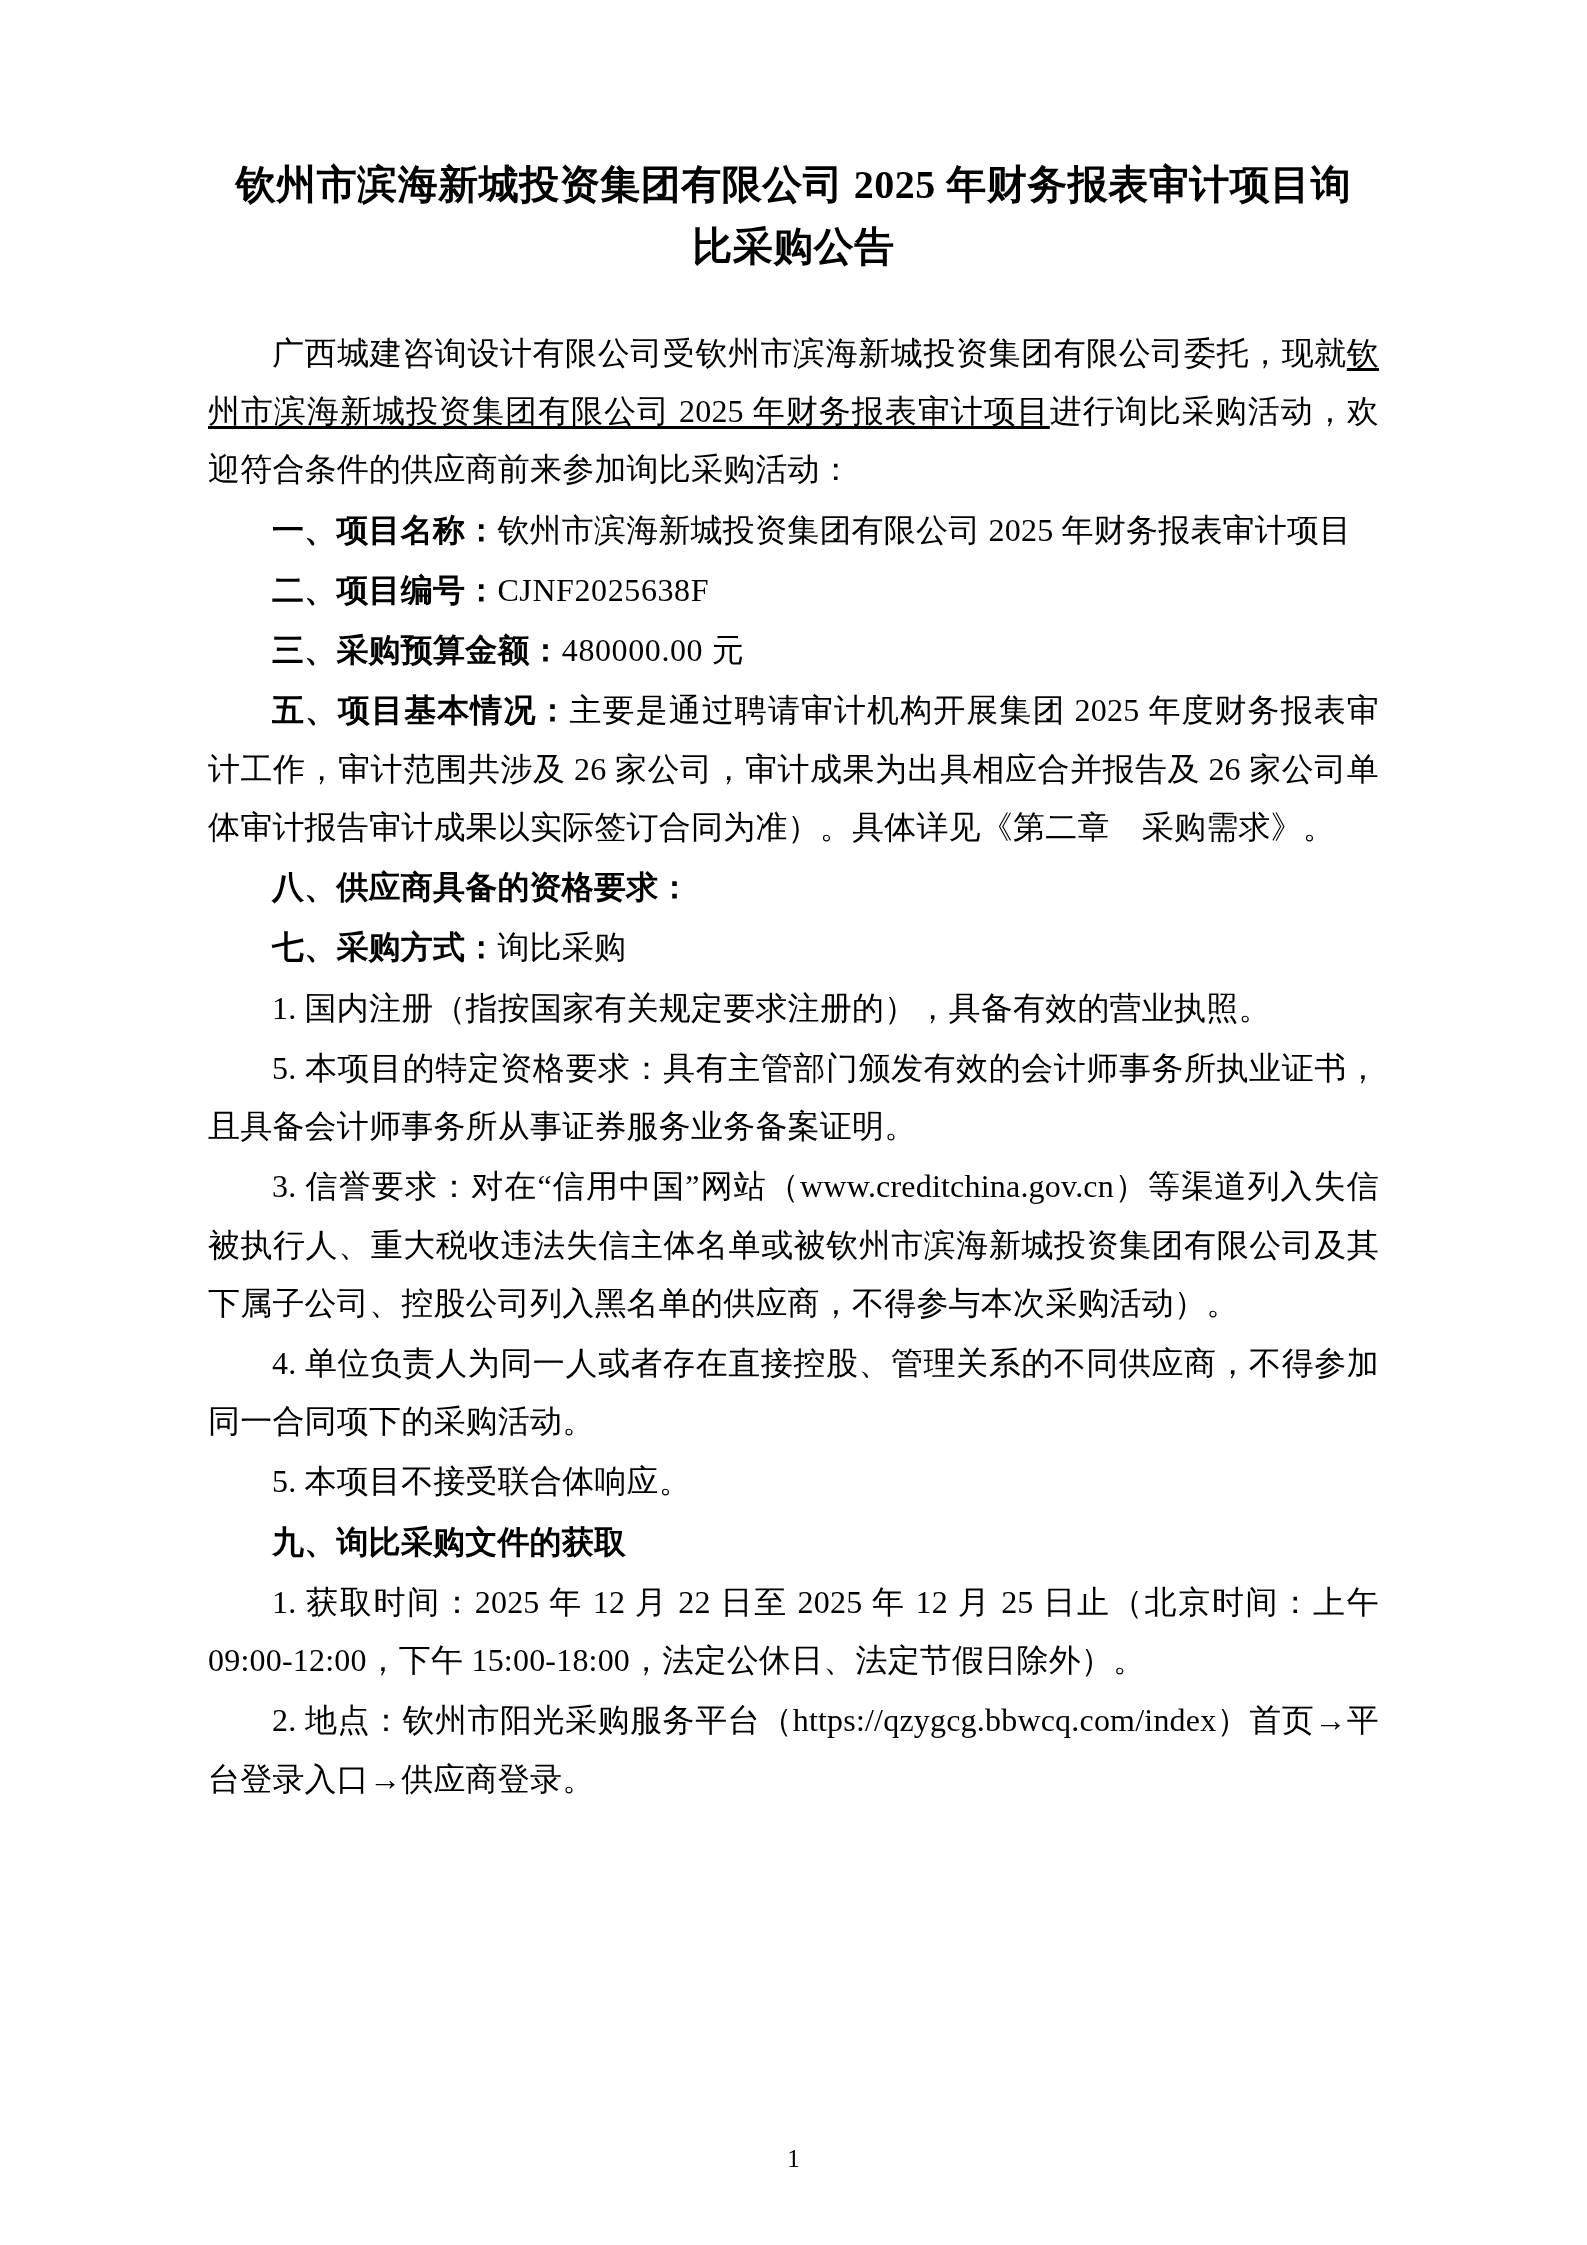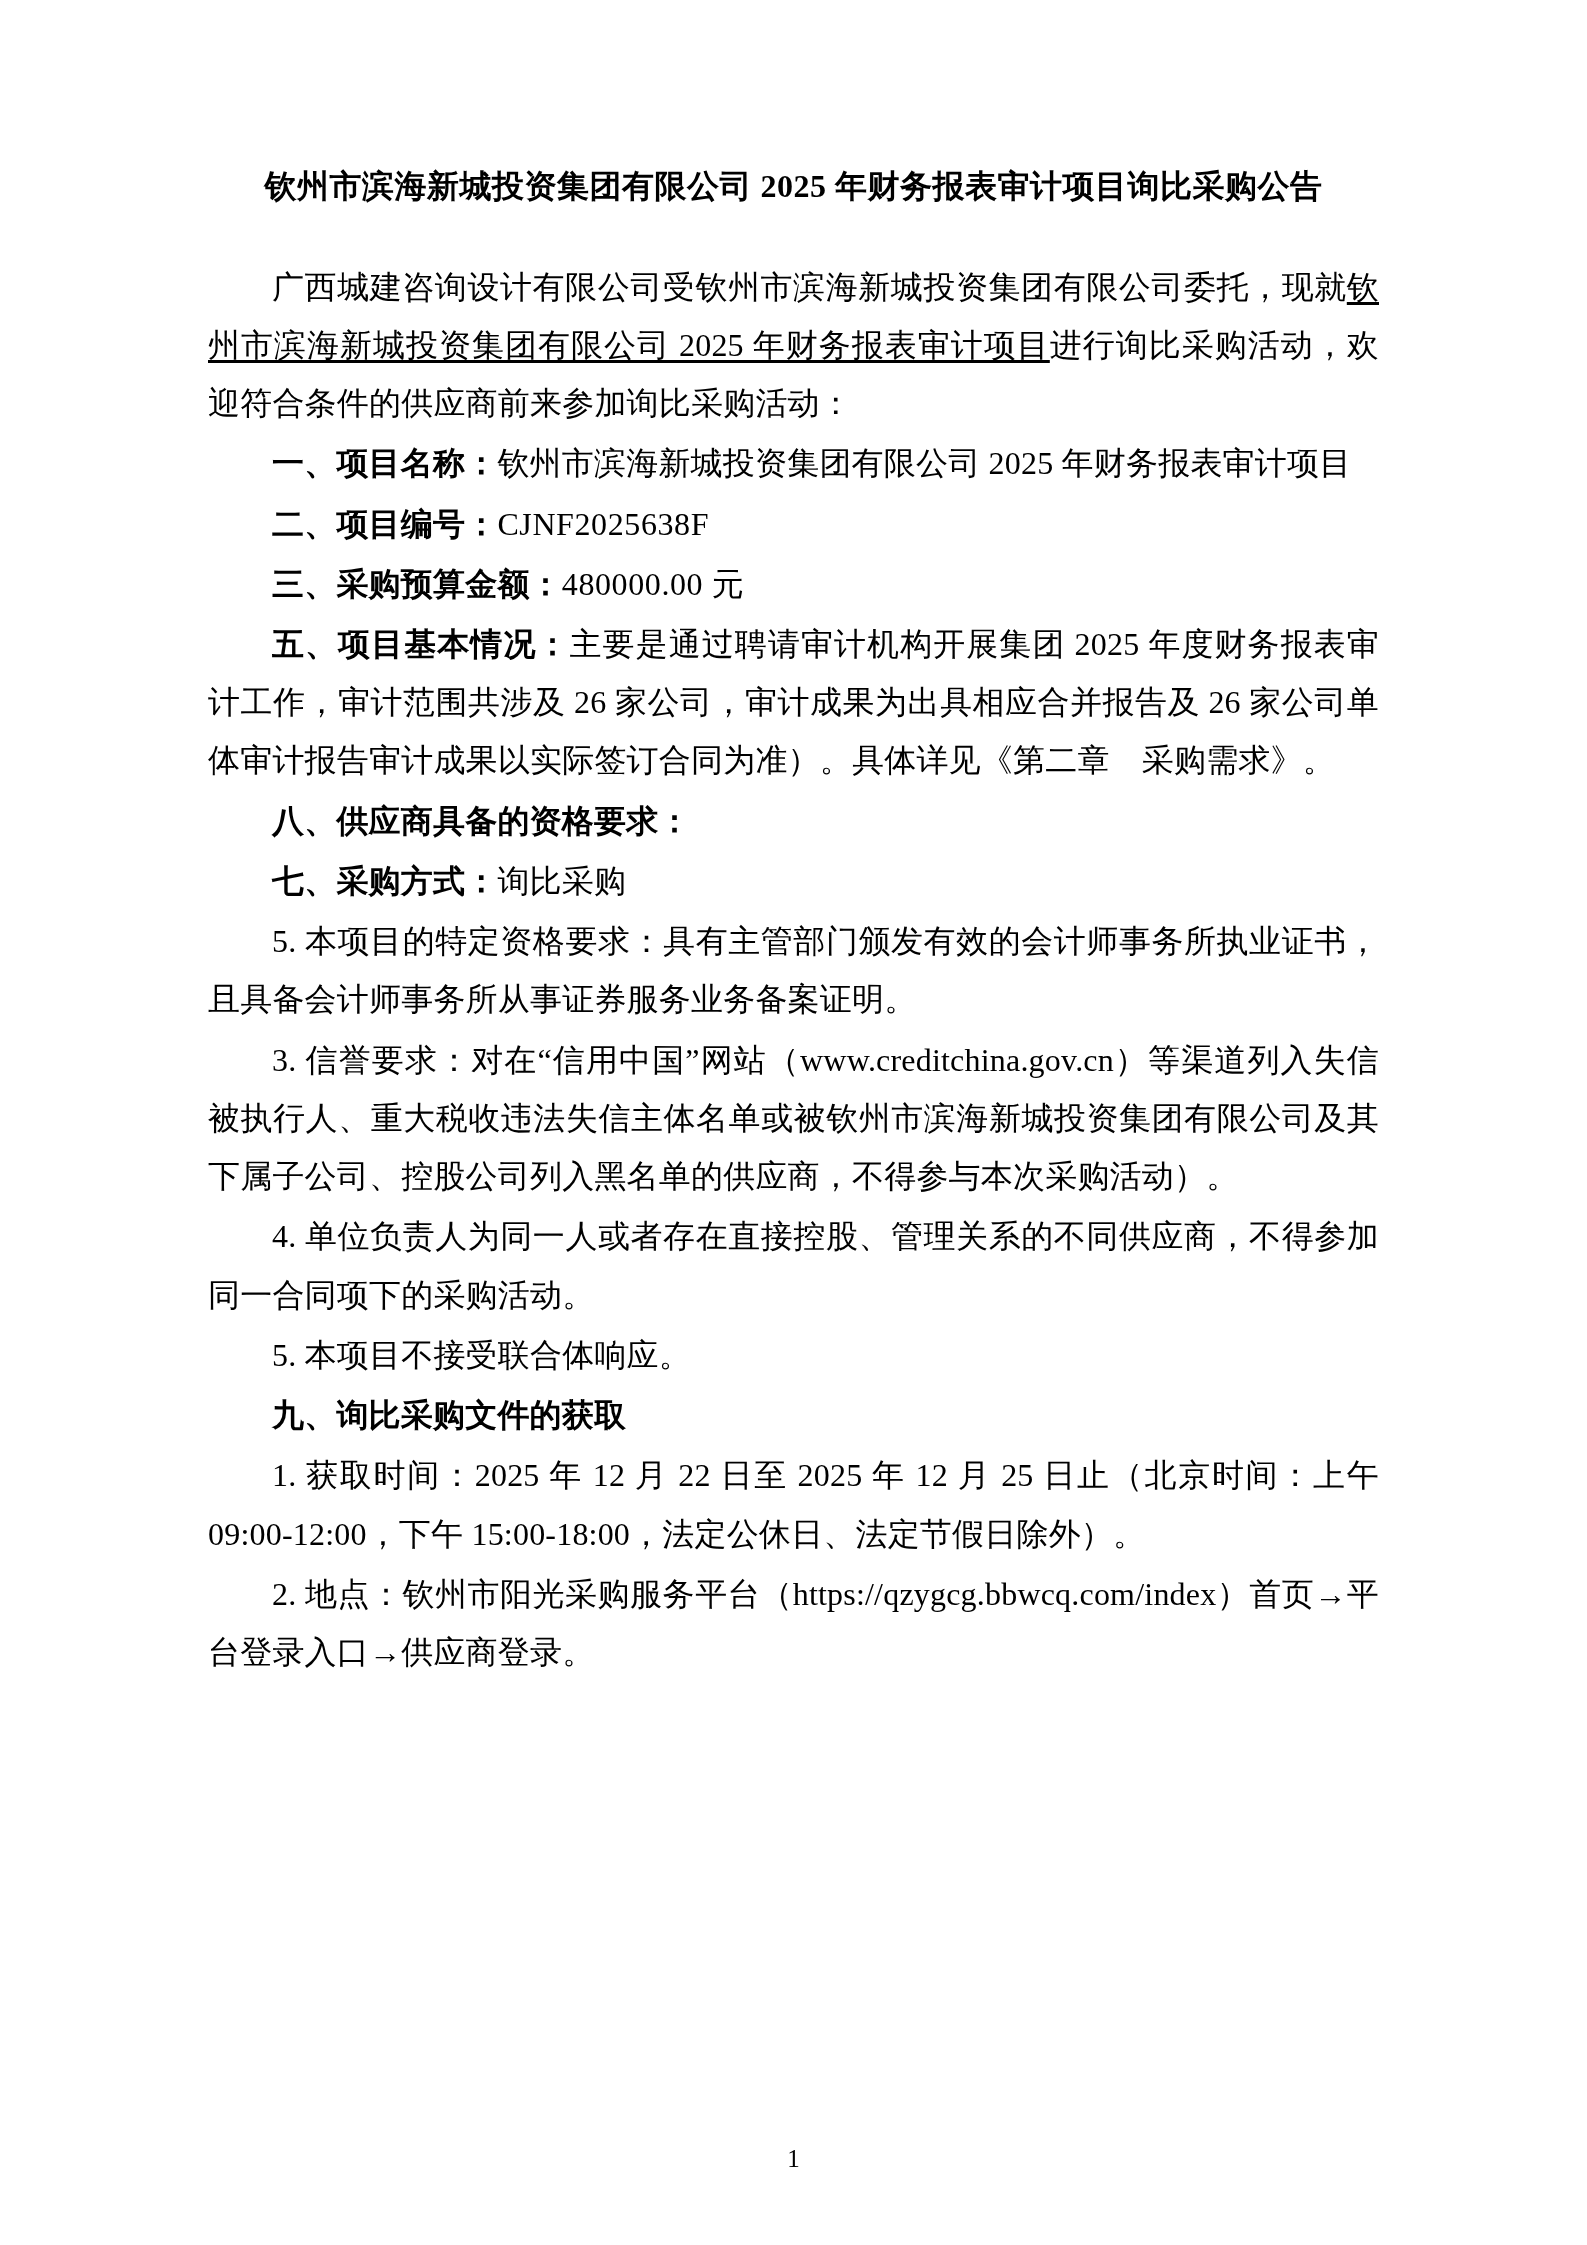--- a/index.html
+++ b/index.html
@@ -15,26 +15,26 @@
     -webkit-font-smoothing: antialiased;
   }
   .page {
     position: relative;
     width: 1587px;
     min-height: 2245px;
     box-sizing: border-box;
     padding: 150px 208px 80px 208px;
   }
   .doc-title {
-    font-size: 32px;
+    font-size: 40px;
     font-weight: bold;
     line-height: 1.55;
     text-align: center;
     letter-spacing: 0.5px;
-    margin: 12px 0 46px 0;
+    margin: 4px 0 46px 0;
     padding: 0 22px;
   }
   p.para {
     font-size: 32px;
     line-height: 1.82;
     margin: 0 0 2px 0;
     text-align: justify;
     text-justify: inter-ideograph;
     letter-spacing: 0.2px;
   }
@@ -78,20 +78,21 @@
   <p class="para indent"><span class="b">三、采购预算金额：</span><span class="mono">480000.00 元</span></p>
 
 
   <p class="para indent"><span class="b">五、项目基本情况：</span><span>主要是通过聘请审计机构开展集团 2025 年度财务报表审计工作，审计范围共涉及 26 家公司，审计成果为出具相应合并报告及 26 家公司单体审计报告审计成果以实际签订合同为准）。具体详见《第二章　采购需求》。</span></p>
 
 
   <p class="para indent b">八、供应商具备的资格要求：</p>
 
   <p class="para indent"><span class="b">七、采购方式：</span><span>询比采购</span></p>
 
+  <p class="para indent">1. 国内注册（指按国家有关规定要求注册的），具备有效的营业执照。</p>
   <p class="para indent">5. 本项目的特定资格要求：具有主管部门颁发有效的会计师事务所执业证书，且具备会计师事务所从事证券服务业务备案证明。</p>
   <p class="para indent">3. 信誉要求：对在“信用中国”网站（www.creditchina.gov.cn）等渠道列入失信被执行人、重大税收违法失信主体名单或被钦州市滨海新城投资集团有限公司及其下属子公司、控股公司列入黑名单的供应商，不得参与本次采购活动）。</p>
   <p class="para indent">4. 单位负责人为同一人或者存在直接控股、管理关系的不同供应商，不得参加同一合同项下的采购活动。</p>
   <p class="para indent">5. 本项目不接受联合体响应。</p>
 
   <p class="para indent b">九、询比采购文件的获取</p>
 
   <p class="para indent">1. 获取时间：2025 年 12 月 22 日至 2025 年 12 月 25 日止（北京时间：上午 09:00-12:00，下午 15:00-18:00，法定公休日、法定节假日除外）。</p>
   <p class="para indent">2. 地点：钦州市阳光采购服务平台（https://qzygcg.bbwcq.com/index）首页→平台登录入口→供应商登录。</p>
 

